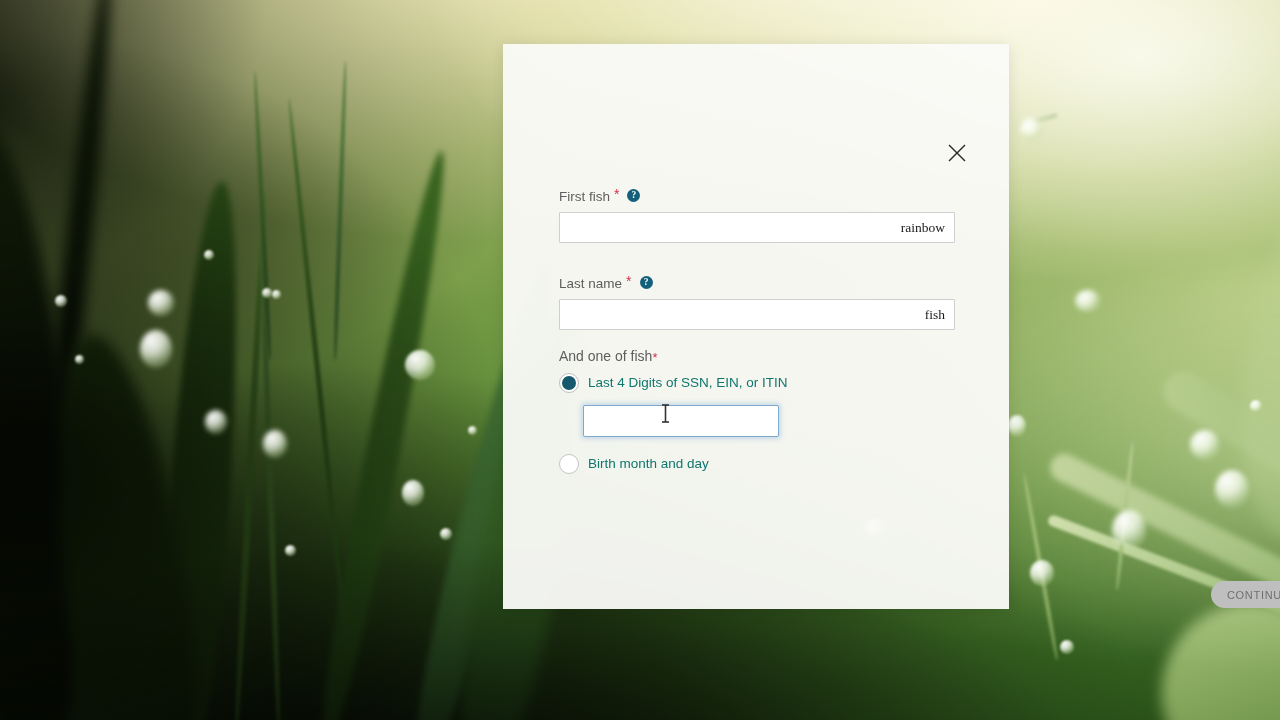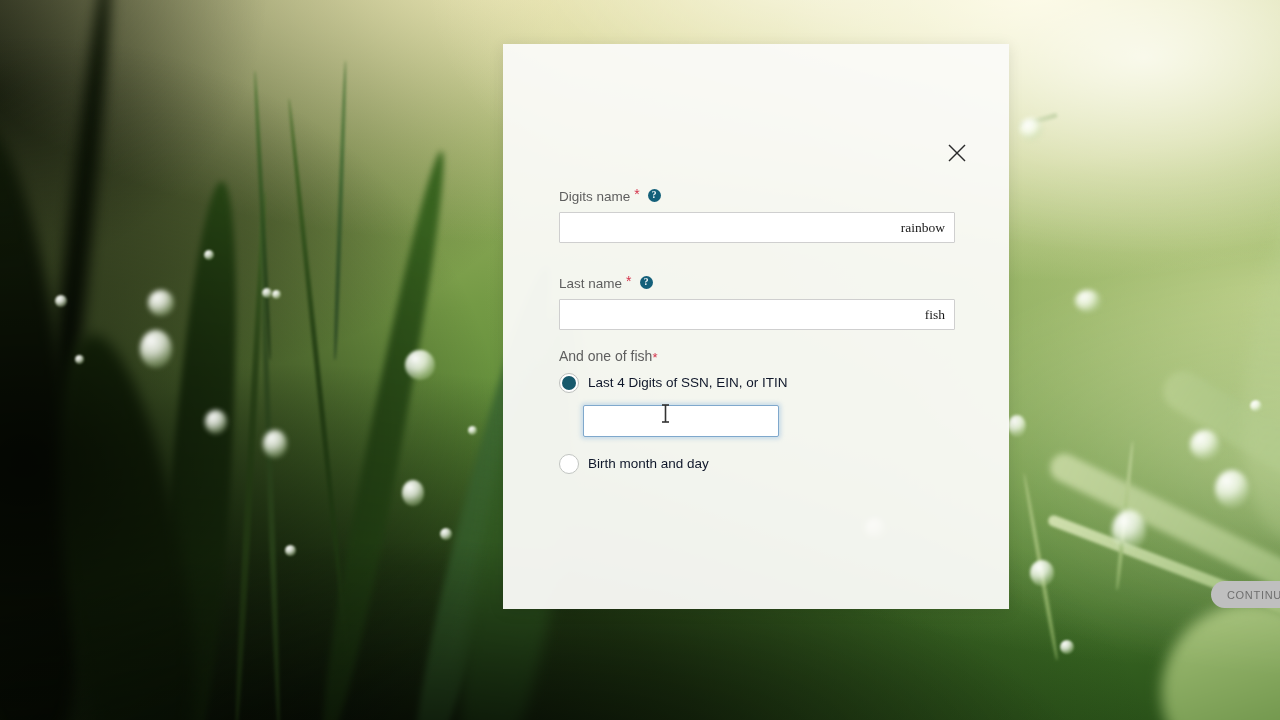--- a/index.html
+++ b/index.html
@@ -218,21 +218,21 @@
   }
   .radio-dot {
     width: 14px;
     height: 14px;
     border-radius: 50%;
     background: #16596c;
   }
 
   .radio-label {
     font-size: 13.5px;
-    color: #0f172a;
+    color: #0f766e;
     margin-left: 9px;
     line-height: 18px;
   }
 
   .ssn-wrap {
     margin-top: 10px;
     margin-left: 24px;
     margin-bottom: 15px;
   }
   .ssn-input {
@@ -338,21 +338,21 @@
       <line x1="2" y1="2" x2="18" y2="18" stroke="#2b2b2b" stroke-width="1.4"></line>
       <line x1="18" y1="2" x2="2" y2="18" stroke="#2b2b2b" stroke-width="1.4"></line>
     </svg>
   </button>
 
 
   <div class="form-body">
 
     <div class="field">
       <div class="field-label">
-        <span>Digits name</span>
+        <span>First fish</span>
         <span class="req-star">*</span>
         <span class="help-icon">?</span>
       </div>
       <input class="text-input" type="text" value="rainbow" placeholder="" style="">
     </div>
 
     <div class="gap-1"></div>
 
     <div class="field">
       <div class="field-label">

